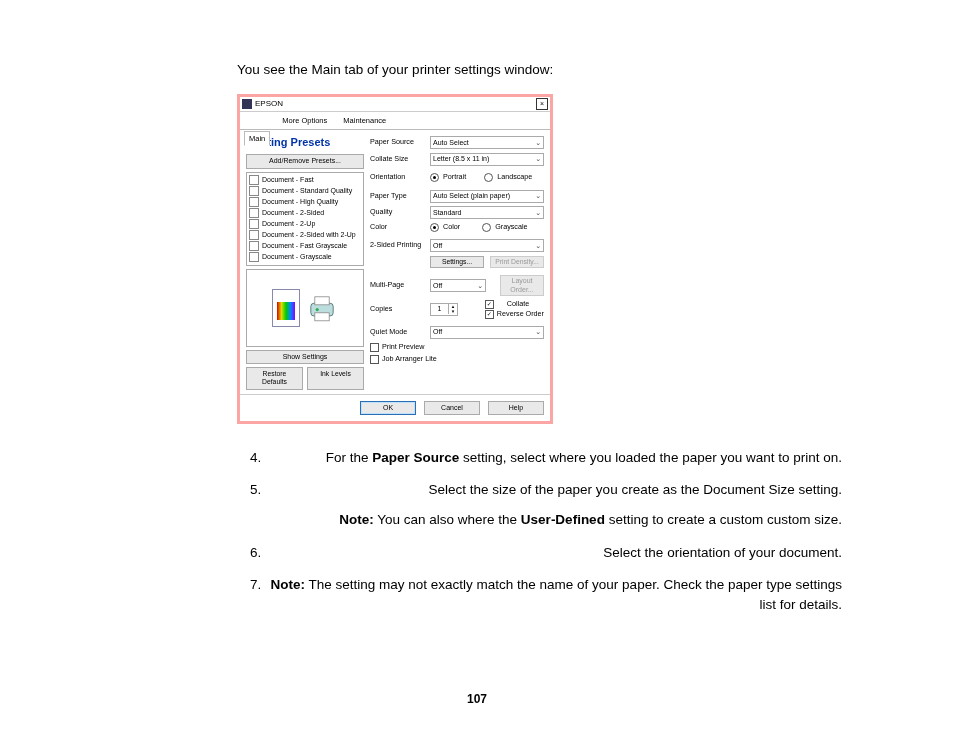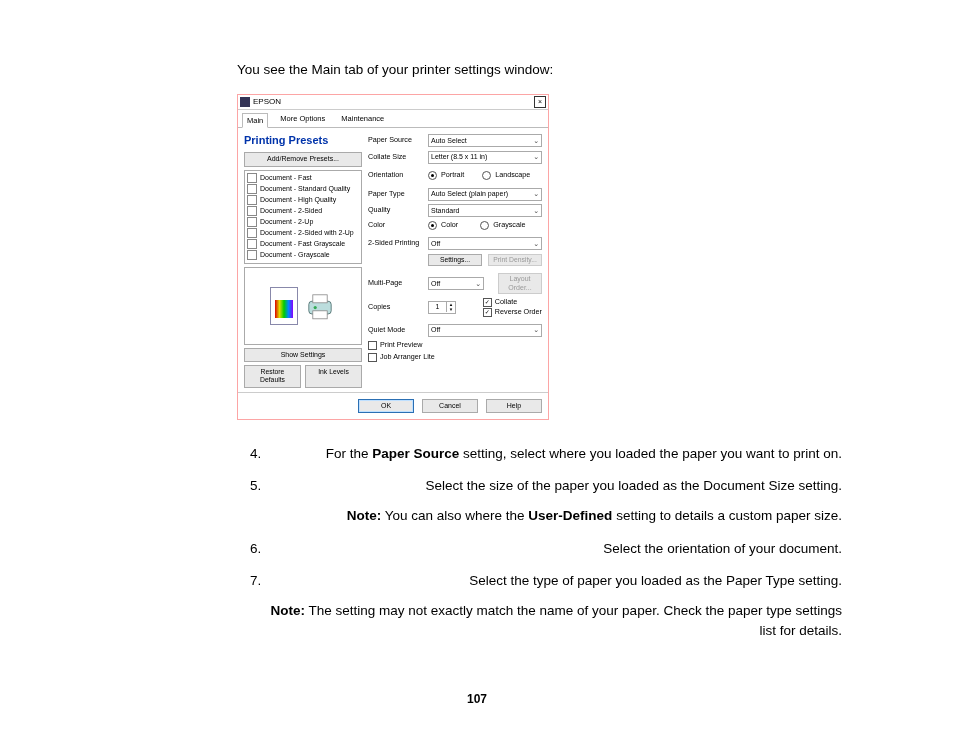--- a/index.html
+++ b/index.html
@@ -16,35 +16,35 @@
     height: 738px;
     position: relative;
     margin: 0 auto;
     box-sizing: border-box;
     padding: 60px 110px 30px 235px;
   }
   .intro { margin-bottom: 14px; }
   
   .dlg-wrap {
     display: inline-block;
-    border: 1px solid #fca5a5;
+    border: 3px solid #fca5a5;
     padding: 0;
     font-size: 7.5px;
     line-height: 1.2;
     color: #000;
     background: #fff;
     width: 310px;
     margin-bottom: 24px;
   }
   .titlebar { display:flex; align-items:center; padding:1px 2px; border-bottom:1px solid #ccc; font-size:8px; }
   .titlebar .ico { width:10px; height:10px; margin-right:3px; display:inline-block; background:#335; }
   .titlebar .closebox { width:10px; height:10px; border:1px solid #333; display:flex; align-items:center; justify-content:center; font-size:7px; }
   .tabs { display:flex; padding: 2px 4px 0 4px; gap:8px; font-size:7.5px; border-bottom:1px solid #bbb; }
   .tab { padding:2px 4px; }
-  .tab.active { border:1px solid #bbb; border-bottom:1px solid #fff; position:relative; top:1px; background:#fff; }
+  .tab.active { border:1px solid #bbb; border-bottom:1px solid #fff; position:relative; top:17px; background:#fff; }
   .dlg-body { display:flex; padding:6px 6px 4px 6px; gap:6px; }
   .left-col { width:118px; display:flex; flex-direction:column; gap:3px; }
   .section-title { color:#0033aa; font-weight:bold; font-size:11px; margin-bottom:2px; }
   .btn {
     border:1px solid #aaa;
     background:#e9e9e9;
     font-size:7px;
     padding:2px 3px;
     text-align:center;
     cursor:default;
@@ -246,21 +246,21 @@
           <span class="lbl">Copies</span>
           <span class="spin">
             <span class="num">1</span>
             <span class="arrows">
                 <span>▴</span>
                 <span>▾</span>
               </span>
           </span>
           <span class="flexspacer"></span>
           <div style="display:flex;flex-direction:column;gap:1px;">
-            <span style="display:flex;align-items:flex-start;gap:3px;">
+            <span style="display:flex;align-items:flex-start;gap:13px;">
                 <span class="chk on"></span>
                 <span>Collate</span>
               </span>
             <span style="display:flex;align-items:flex-end;gap:3px;">
                 <span class="chk on"></span>
                 <span>Reverse Order</span>
               </span>
           </div>
         </div>
         <div class="frow" style="margin-top:4px;">
@@ -285,30 +285,29 @@
       <div class="btn">Help</div>
     </div>
   </div>
 
   
   <ol class="steps" start="4">
     <li>
       <span>For the </span><b>Paper Source</b><span> setting, select where you loaded the paper you want to print on.</span>
     </li>
     <li>
-      <span>Select the size of the paper you loaded as the Document Size setting.</span>
+      <span>Select the size of the paper you create as the Document Size setting.</span>
       <div class="note-block">
-        <b>Note:</b><span> You can also where the </span><b>User-Defined</b><span> setting to details a custom paper size.</span>
+        <b>Note:</b><span> You can also where the </span><b>User-Defined</b><span> setting to create a custom custom size.</span>
       </div>
     </li>
     <li>
       <span>Select the orientation of your document.</span>
     </li>
     <li>
-      <span>Select the type of paper you loaded as the Paper Type setting.</span>
       <div class="note-block">
         <b>Note:</b><span> The setting may not exactly match the name of your paper. Check the paper type settings list for details.</span>
       </div>
     </li>
   </ol>
 
   <div class="pgnum">107</div>
 </div>
 
 </body></html>

